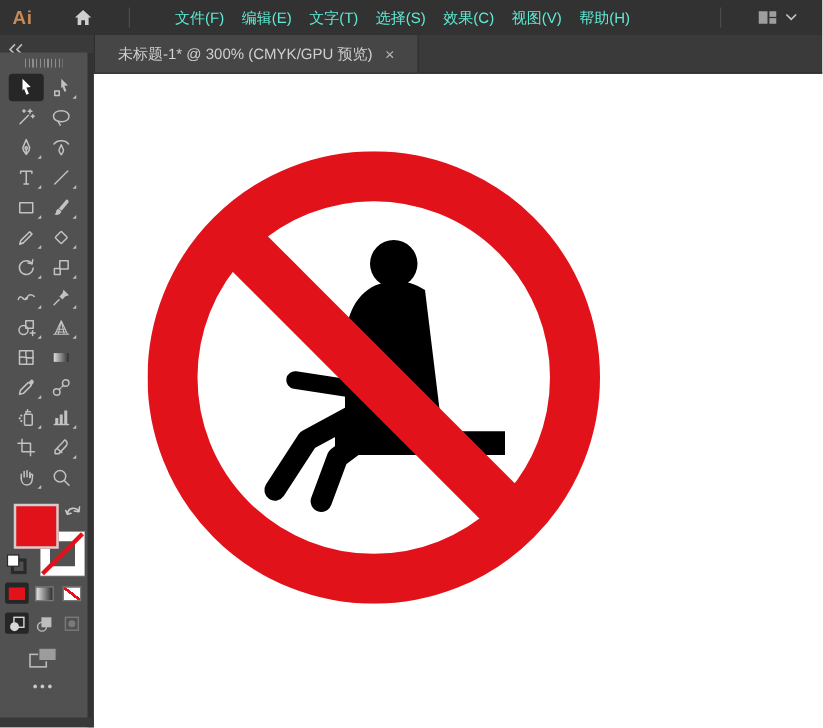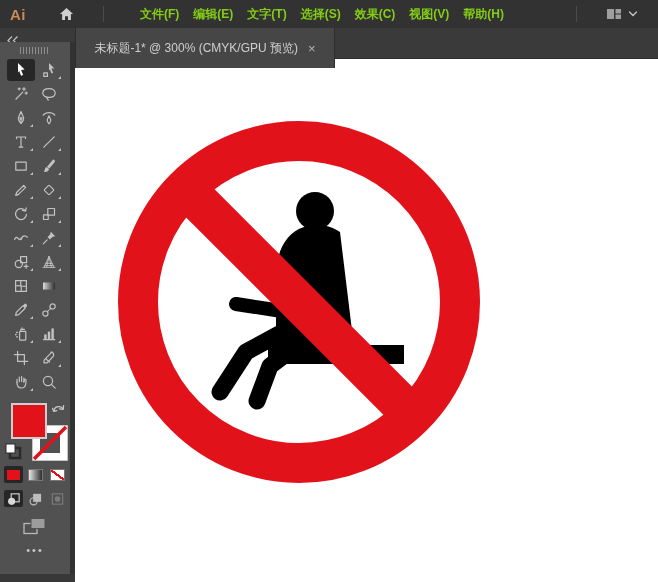--- a/index.html
+++ b/index.html
@@ -4,28 +4,28 @@
 <style>
   html,body{margin:0;padding:0;}
   body{width:658px;height:582px;position:relative;overflow:hidden;background:#fff;
        font-family:"Liberation Sans","DejaVu Sans",sans-serif;-webkit-font-smoothing:antialiased;}
   .menubar{position:absolute;left:0;top:0;width:658px;height:28px;background:#323232;
            display:flex;align-items:center;z-index:5;gap:20px;}
   .ai-logo{color:#C88A57;font-weight:bold;font-size:15px;margin-left:10px;letter-spacing:0.5px;}
   .home-btn{margin-left:13px;display:flex;align-items:center;}
   .vsep{width:1px;height:16px;background:#4b4b4b;margin:0 9px;}
   .menu-items{display:flex;align-items:center;}
-  .menu-item{color:#84cc16;font-size:12px;padding:0 7px;line-height:28px;cursor:default;font-weight:bold;}
+  .menu-item{color:#5eead4;font-size:12px;padding:0 7px;line-height:28px;cursor:default;}
   .mb-spacer{flex:1;}
   .workspace{display:flex;align-items:center;margin-right:14px;}
   .workspace svg{margin-right:6px;}
   .tabbar{position:absolute;left:0;top:28px;width:658px;height:30px;background:#3A3A3A;
           border-bottom:1px solid #2c2c2c;z-index:4;}
   .collapse{position:absolute;left:6px;top:4px;}
-  .doc-tab{position:absolute;left:75px;top:0;height:40px;width:258px;background:#464646;
+  .doc-tab{position:absolute;left:75px;top:0;height:30px;width:258px;background:#464646;
            border-left:1px solid #2d2d2d;border-right:1px solid #2d2d2d;
            display:flex;align-items:center;justify-content:center;}
   .doc-tab .title{color:#CFCFCF;font-size:12px;white-space:nowrap;}
   .doc-tab .close{color:#B5B5B5;font-size:13px;margin-left:10px;line-height:1;}
   .tools{position:absolute;left:0;top:42px;width:70px;bottom:0;background:#515151;
          border-right:5px solid #323232;z-index:6;}
   .tools::after{content:'';position:absolute;left:0;right:-5px;bottom:0;height:8px;background:#383838;}
   .grip{width:30px;height:7px;margin:5px auto 4px auto;
         background:repeating-linear-gradient(90deg,#8d8d8d 0 1px,transparent 1px 3px);}
   .tool-grid{display:grid;grid-template-columns:28px 28px;justify-content:center;grid-auto-rows:24px;}

